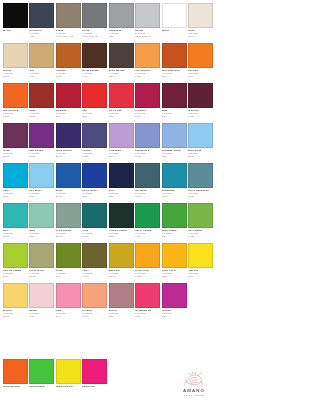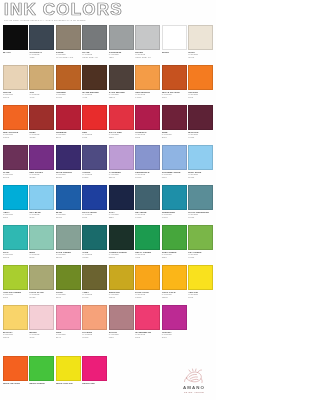--- a/index.html
+++ b/index.html
@@ -126,24 +126,20 @@
     letter-spacing: 0.55px;
     color: #a06a6a;
     line-height: 3px;
   }
 </style>
 </head>
 <body>
 
 <div id="page">
 
-  <div class="header">
-    <div class="title">INK COLORS</div>
-    <div class="subtitle">PLEASE NOTE: PRINTED COLORS MAY APPEAR DIFFERENT THAN ON SCREEN</div>
-  </div>
 
   <div class="grid">
       <div class="cell">
         <div class="swatch" style="background: rgb(13, 13, 13);"></div>
         <div class="meta">
           <div class="cname">BLACK</div>
         </div>
       </div>
       <div class="cell">
         <div class="swatch" style="background: rgb(59, 70, 82);"></div>

